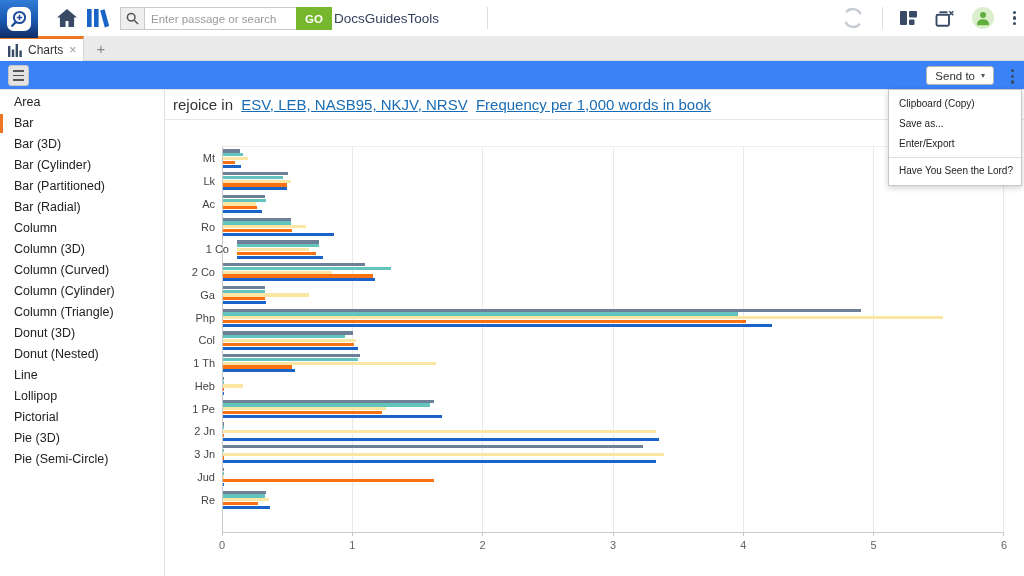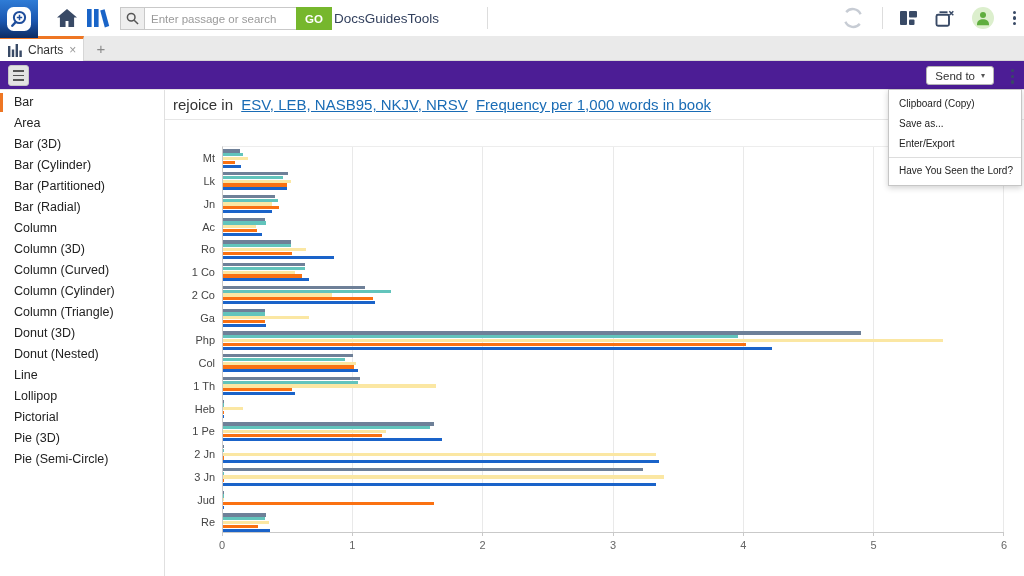--- a/index.html
+++ b/index.html
@@ -35,21 +35,21 @@
           border-bottom:1px solid #d6d6d6; }
   .tab-active { position:absolute; left:0; top:0; width:84px; height:25px; background:#fff;
           border-top:3px solid #ee7623; border-right:1px solid #d6d6d6;
           display:flex; align-items:center; padding:0 6px 0 8px; gap:6px; cursor:pointer; }
   .tab-label { font-size:12px; color:#333; }
   .tab-close { font-size:12px; color:#999; cursor:pointer; line-height:1; }
   .tab-new { position:absolute; left:90px; top:0; width:22px; height:25px; color:#8a8a8a; font-size:15px;
           display:flex; align-items:center; justify-content:center; cursor:pointer; }
 
   
-  .ptoolbar { position:absolute; left:0; top:61px; width:1024px; height:29px; background:#4c1d95;
+  .ptoolbar { position:absolute; left:0; top:61px; width:1024px; height:29px; background:#3b82f6;
           border-bottom:1px solid #e3e3e3; }
   .hamburger { position:absolute; left:8px; top:4px; width:21px; height:21px; background:#e3e3e3;
           border:1px solid #c6c6c6; border-radius:3px; display:flex; flex-direction:column;
           justify-content:center; align-items:center; gap:2.6px; cursor:pointer; }
   .hamburger i { display:block; width:11px; height:1.8px; background:#555; }
   .sendto { position:absolute; right:30px; top:5px; height:19px; background:#fff;
           border:1px solid #b5b5b5; border-radius:3px; font-size:11.5px; color:#333;
           display:flex; align-items:center; gap:6px; padding:0 8px; cursor:pointer; }
   .sendto .caret { font-size:8px; color:#555; }
   .toolbar-kebab { position:absolute; right:8px; top:6px; }
@@ -197,22 +197,22 @@
     </div>
     <span class="kebab toolbar-kebab">
       <i></i>
         <i></i>
         <i></i>
     </span>
   </div>
 
   <div class="content">
     <div class="sidebar">
+        <div class="side-item">Area</div>
         <div class="side-item sel">Bar</div>
-        <div class="side-item">Area</div>
         <div class="side-item">Bar (3D)</div>
         <div class="side-item">Bar (Cylinder)</div>
         <div class="side-item">Bar (Partitioned)</div>
         <div class="side-item">Bar (Radial)</div>
         <div class="side-item">Column</div>
         <div class="side-item">Column (3D)</div>
         <div class="side-item">Column (Curved)</div>
         <div class="side-item">Column (Cylinder)</div>
         <div class="side-item">Column (Triangle)</div>
         <div class="side-item">Donut (3D)</div>
@@ -258,50 +258,40 @@
             <div class="cat-label">Lk</div>
             <div class="bars">
               <div class="bar" style="width: 8.33333%; background: rgb(110, 128, 152);"></div>
               <div class="bar" style="width: 7.66667%; background: rgb(98, 196, 188);"></div>
               <div class="bar" style="width: 8.66667%; background: rgb(251, 231, 163);"></div>
               <div class="bar" style="width: 8.16667%; background: rgb(250, 113, 18);"></div>
               <div class="bar" style="width: 8.16667%; background: rgb(26, 99, 201);"></div>
             </div>
           </div>
           <div class="chart-row" style="height: 22.7647px;">
-            <div class="cat-label">Jn</div>
-            <div class="bars">
-              <div class="bar" style="width: 6.66667%; background: rgb(110, 128, 152);"></div>
-              <div class="bar" style="width: 7%; background: rgb(98, 196, 188);"></div>
-              <div class="bar" style="width: 6.33333%; background: rgb(251, 231, 163);"></div>
-              <div class="bar" style="width: 7.16667%; background: rgb(250, 113, 18);"></div>
-              <div class="bar" style="width: 6.33333%; background: rgb(26, 99, 201);"></div>
-            </div>
-          </div>
-          <div class="chart-row" style="height: 22.7647px;">
             <div class="cat-label">Ac</div>
             <div class="bars">
               <div class="bar" style="width: 5.33333%; background: rgb(110, 128, 152);"></div>
               <div class="bar" style="width: 5.5%; background: rgb(98, 196, 188);"></div>
               <div class="bar" style="width: 4.16667%; background: rgb(251, 231, 163);"></div>
               <div class="bar" style="width: 4.33333%; background: rgb(250, 113, 18);"></div>
               <div class="bar" style="width: 5%; background: rgb(26, 99, 201);"></div>
             </div>
           </div>
           <div class="chart-row" style="height: 22.7647px;">
             <div class="cat-label">Ro</div>
             <div class="bars">
               <div class="bar" style="width: 8.66667%; background: rgb(110, 128, 152);"></div>
               <div class="bar" style="width: 8.66667%; background: rgb(98, 196, 188);"></div>
               <div class="bar" style="width: 10.6667%; background: rgb(251, 231, 163);"></div>
               <div class="bar" style="width: 8.83333%; background: rgb(250, 113, 18);"></div>
               <div class="bar" style="width: 14.1667%; background: rgb(26, 99, 201);"></div>
             </div>
           </div>
-          <div class="chart-row" style="height: 22.7647px;">
+          <div class="chart-row" style="height: 22.7647px; margin-left: 14px;">
             <div class="cat-label">1 Co</div>
             <div class="bars">
               <div class="bar" style="width: 10.5%; background: rgb(110, 128, 152);"></div>
               <div class="bar" style="width: 10.5%; background: rgb(98, 196, 188);"></div>
               <div class="bar" style="width: 9.16667%; background: rgb(251, 231, 163);"></div>
               <div class="bar" style="width: 10.1667%; background: rgb(250, 113, 18);"></div>
               <div class="bar" style="width: 11%; background: rgb(26, 99, 201);"></div>
             </div>
           </div>
           <div class="chart-row" style="height: 22.7647px;">

